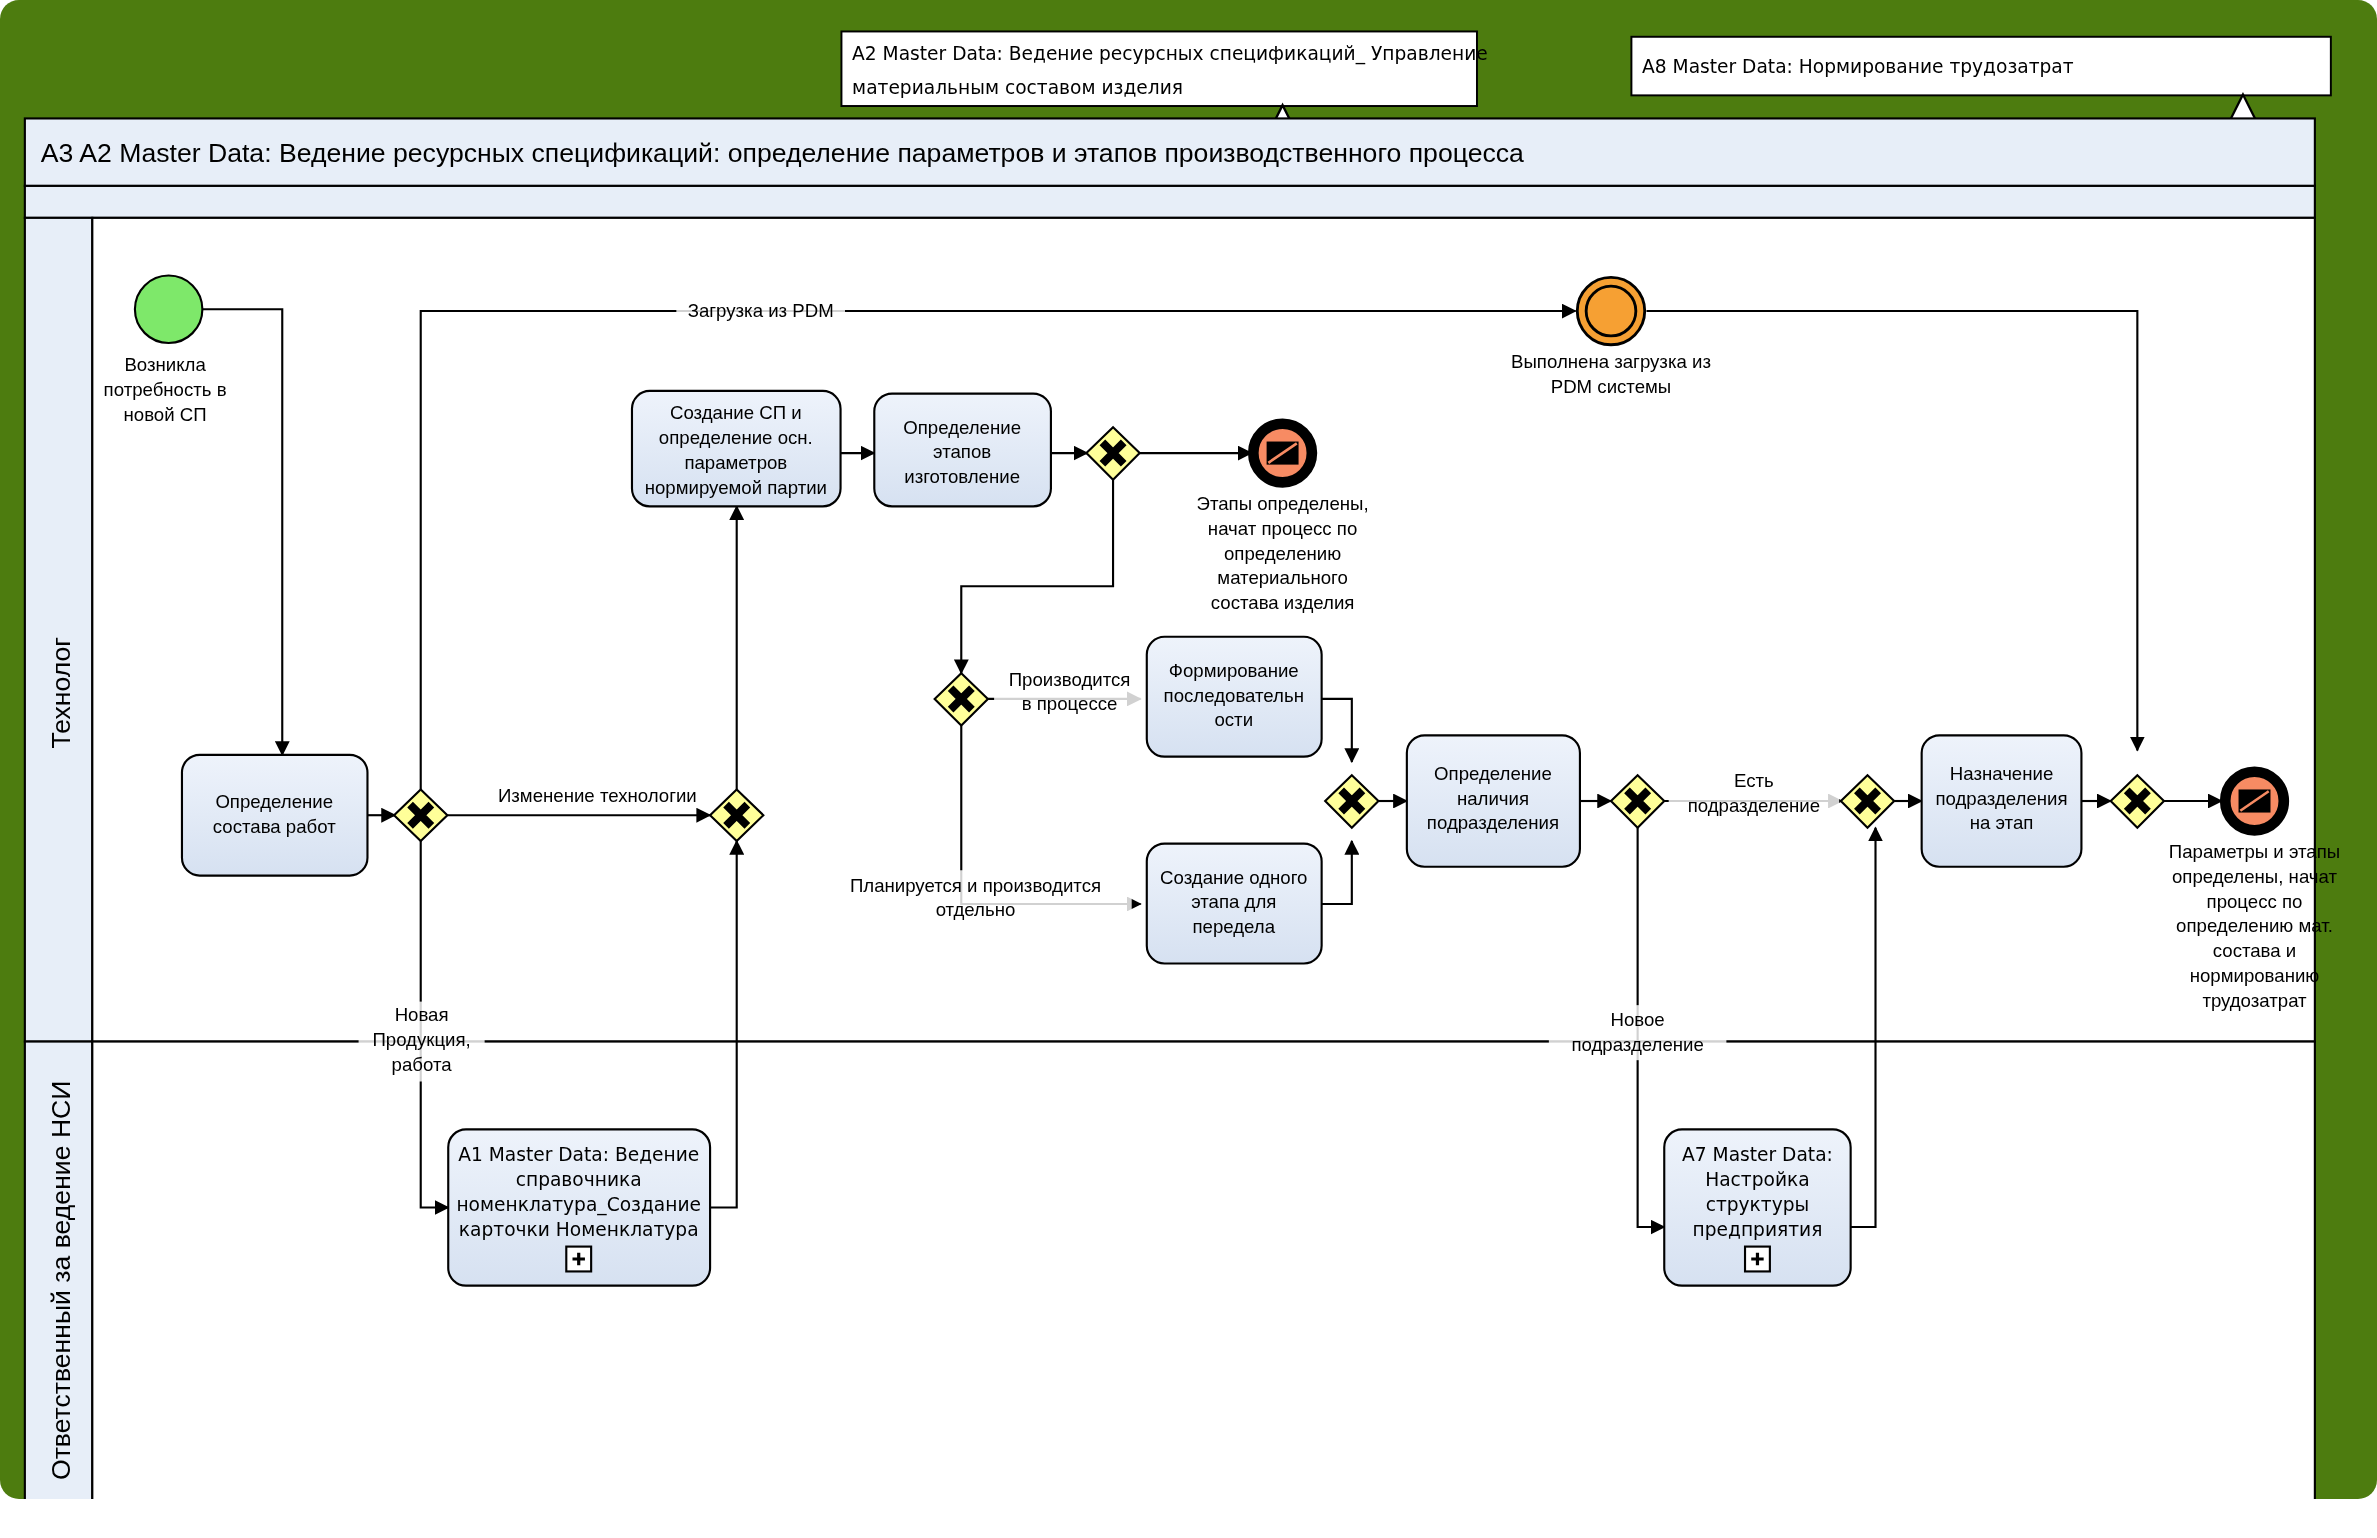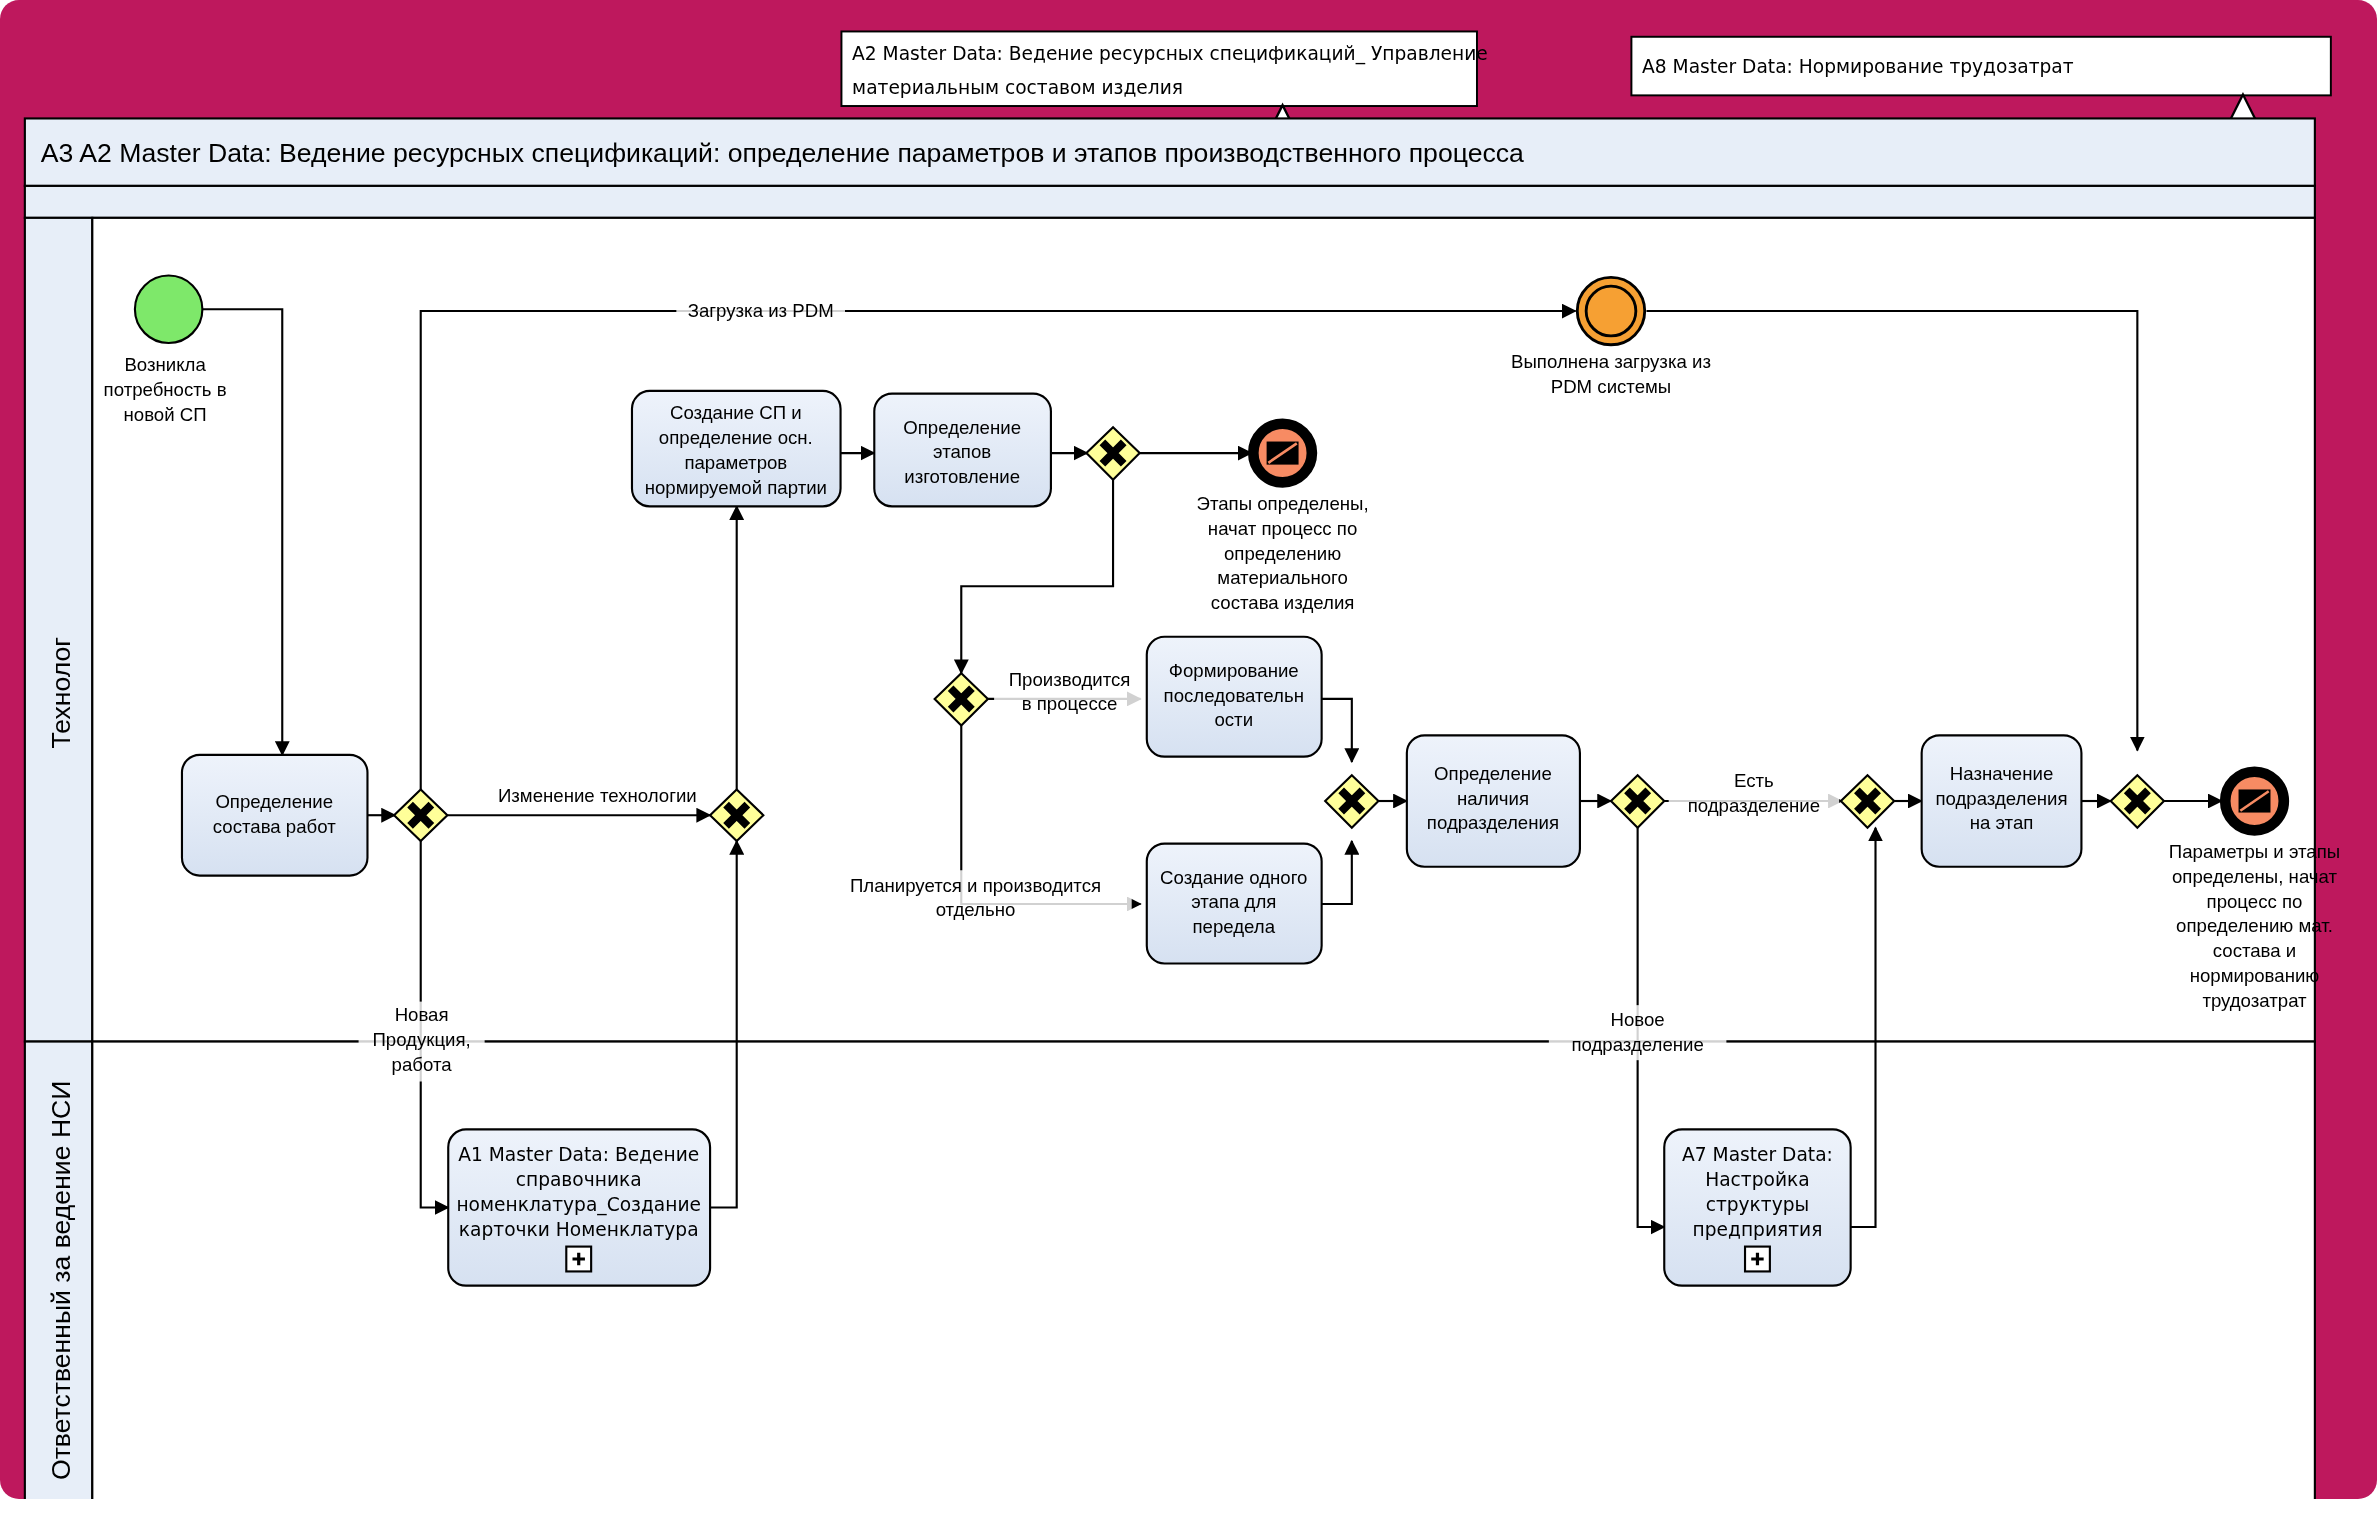--- a/index.html
+++ b/index.html
@@ -1,17 +1,17 @@
 <!DOCTYPE html>
 <html style="font-size:14px"><head>
 <meta charset="utf-8">
 <style>
   html,body{margin:0;padding:0;background:#ffffff;}
   body{font-family:"Liberation Sans", sans-serif;}
-  #root{position:relative;width:2377px;height:1499px;background:#be185d;overflow:hidden;border-radius:19px;}
+  #root{position:relative;width:2377px;height:1499px;background:#4d7c0f;overflow:hidden;border-radius:19px;}
   svg{display:block;}
   .lbl{font-family:"Liberation Sans", sans-serif;font-size:21px;fill:#000;}
   .lbl-alt{font-family:"DejaVu Sans", sans-serif;font-size:21px;fill:#000;}
   .pool-title{font-family:"Liberation Sans", sans-serif;font-size:30px;fill:#000;}
   .annot{font-family:"DejaVu Sans", sans-serif;font-size:21px;fill:#000;}
   .flow{fill:none;stroke:#000000;stroke-width:2.4;}
   .msgflow{fill:none;stroke:#000000;stroke-width:2.6;stroke-dasharray:14 10;}
   .taskbox{fill:url(#taskgrad);stroke:#000;stroke-width:2.4;}
   .laneband{fill:#e7eef8;stroke:#000;stroke-width:2.4;}
   .poolband{fill:#e7eef8;stroke:#000;stroke-width:2.4;}

